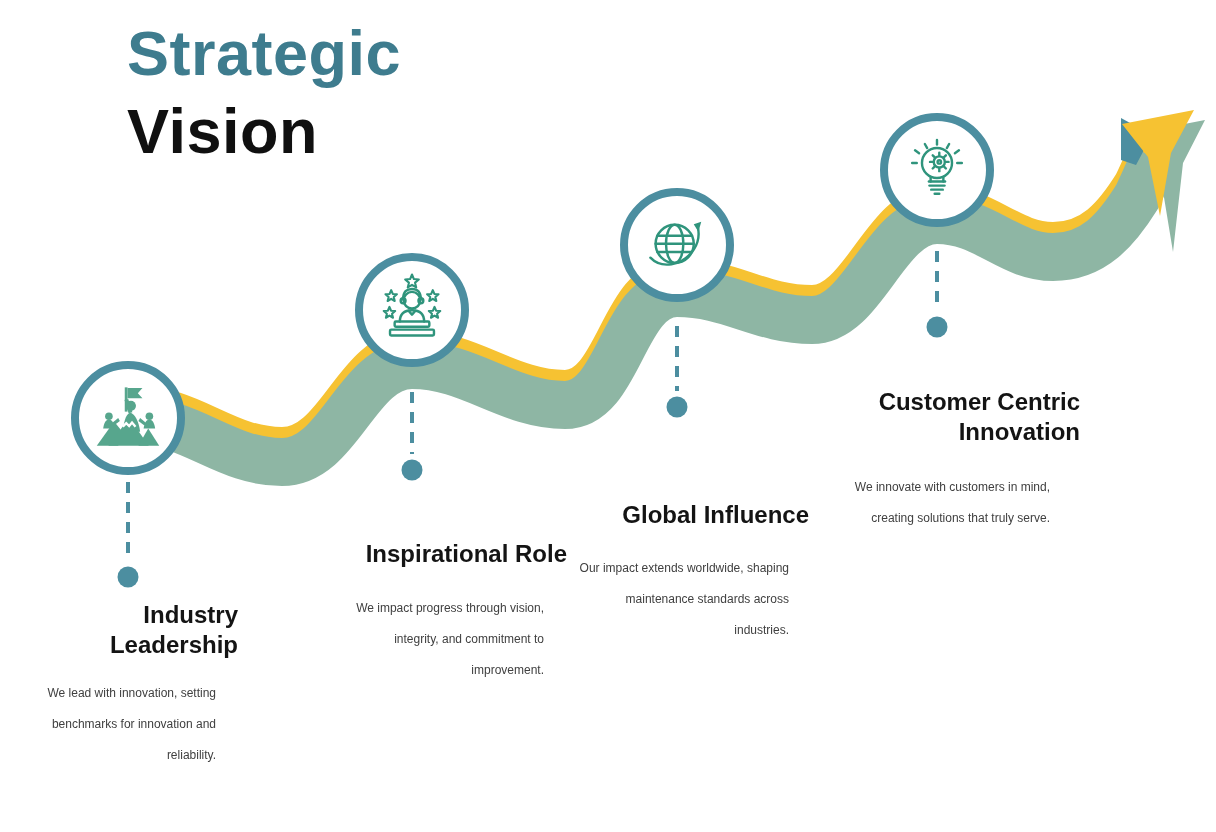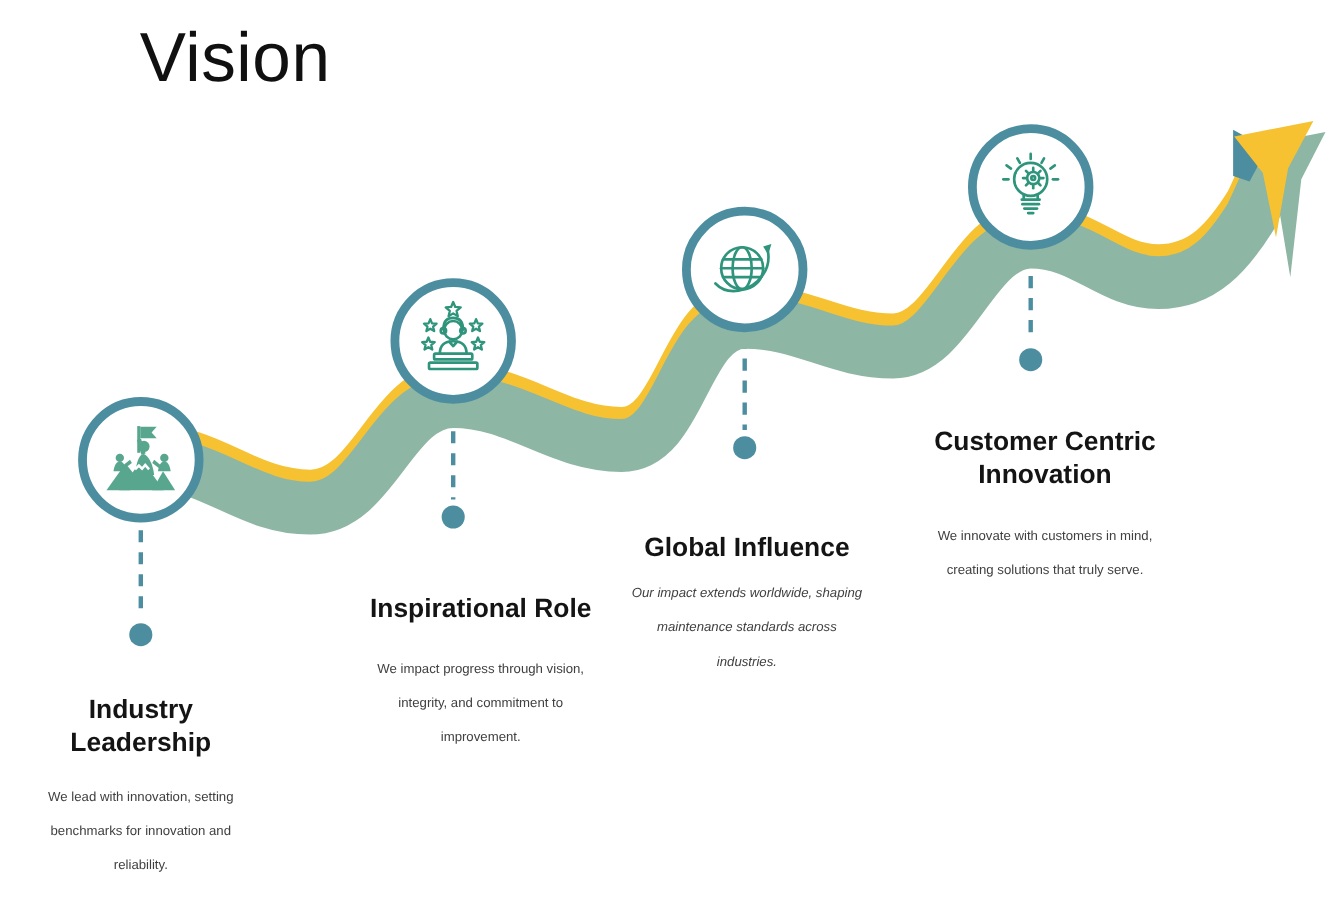--- a/index.html
+++ b/index.html
@@ -3,27 +3,27 @@
 <meta charset="utf-8">
 <style>
   html,body{margin:0;padding:0;background:#fff;}
   .canvas{
     position:relative;width:1216px;height:832px;background:#ffffff;overflow:hidden;
     font-family:"Liberation Sans", sans-serif;
   }
   .art{position:absolute;left:0;top:0;width:1216px;height:832px;z-index:1;}
   .title{position:absolute;left:127px;top:14px;z-index:2;}
   .title .t1{font-size:63px;line-height:78px;font-weight:bold;color:#3E7C8E;letter-spacing:.5px;}
-  .title .t2{font-size:63px;line-height:78px;font-weight:normal;color:#101010;letter-spacing:.5px;}
-  .ms{position:absolute;z-index:2;text-align:center;color:#161616;}
+  .title .t2{font-size:63px;line-height:78px;font-weight:bold;color:#101010;letter-spacing:.5px;}
+  .ms{position:absolute;z-index:2;text-align:right;color:#161616;}
   .ms h2{margin:0;font-size:24px;line-height:30px;font-weight:bold;color:#141414;}
   .ms p{margin:0 auto;font-size:12px;line-height:31px;color:#404040;}
-  .m1{left:18px;top:600px;width:220px;margin-top:31px;}   .m1 p{width:176px;margin-top:18px;}
+  .m1{left:18px;top:600px;width:220px;}   .m1 p{width:176px;margin-top:18px;}
   .m2{left:307px;top:539px;width:260px;}  .m2 p{width:214px;margin-top:24px;}
-  .m3{left:549px;top:483px;width:260px;}  .m3 p{width:220px;margin-top:11px;font-style:italic;}
+  .m3{left:549px;top:500px;width:260px;}  .m3 p{width:220px;margin-top:23px;}
   .m4{left:820px;top:387px;width:260px;}  .m4 p{width:200px;margin-top:25px;}
   .ring{fill:#ffffff;stroke:#4C8EA0;stroke-width:8;}
   .dash{stroke:#4C8EA0;stroke-width:4;stroke-dasharray:11 9;fill:none;}
   .dot{fill:#4C8EA0;}
   .icon-outline{stroke:#2F947C;stroke-width:2.1;fill:none;stroke-linecap:round;stroke-linejoin:round;}
 </style>
 </head>
 <body>
 
 <div class="canvas">
@@ -149,20 +149,21 @@
           <line x1="13" y1="15" x2="16.5" y2="17.5"></line>
           <line x1="51" y1="15" x2="47.5" y2="17.5"></line>
           <line x1="10.5" y1="26" x2="14.5" y2="26"></line>
           <line x1="53.5" y1="26" x2="49.5" y2="26"></line>
         </g>
       </g>
     </g>
   </svg>
 
   <header class="title">
+    <div class="t1">Strategic</div>
     <div class="t2">Vision</div>
   </header>
 
   <section class="ms m1">
     <h2>Industry Leadership</h2>
     <p>We lead with innovation, setting benchmarks for innovation and reliability.</p>
   </section>
 
   <section class="ms m2">
     <h2>Inspirational Role</h2>

